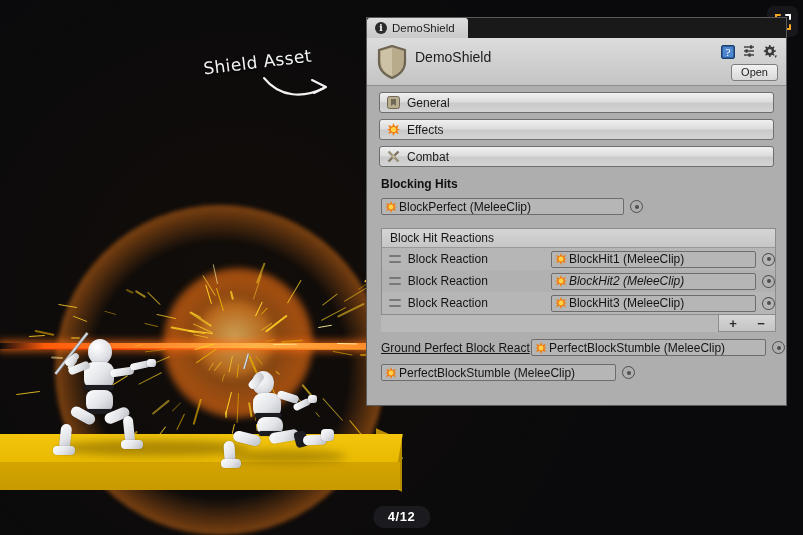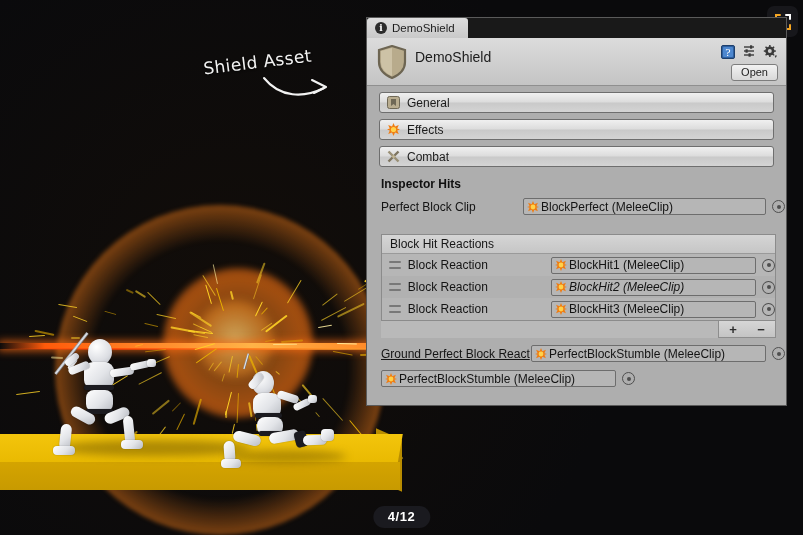--- a/index.html
+++ b/index.html
@@ -110,21 +110,21 @@
   .objfield { height: 17px; background: #b6b6b6; border: 1px solid #6d6d6d; border-radius: 2px;
               display: flex; align-items: center; gap: 2px; padding-left: 3px;
               font-size: 12px; color: #141414; overflow: hidden; white-space: nowrap; }
   .objfield .burst { flex: 0 0 auto; }
   .picker { width: 13px; height: 13px; margin-left: 6px; border-radius: 50%;
             border: 1.3px solid #4e4e4e; display: flex; align-items: center;
             justify-content: center; background: transparent; }
   .picker i { width: 4px; height: 4px; border-radius: 50%; background: #4e4e4e; display: block; }
 
   
-  .rl { margin: 18px 10px 0 14px; border: 1px solid #8b8b8b; background: #0ea5e9; }
+  .rl { margin: 12px 10px 0 14px; border: 1px solid #8b8b8b; background: #0ea5e9; }
   .rl-head { height: 19px; background: linear-gradient(180deg,#d5d5d5,#c6c6c6);
              border-bottom: 1px solid #9a9a9a; display: flex; align-items: center;
              padding-left: 8px; font-size: 12px; color: #161616; }
   .rl-rows { background: #b6b6b6; }
   .rl-row { height: 22px; display: flex; align-items: center; padding-left: 7px; }
   .rl-row:nth-child(even) { background: #b1b1b1; }
   .handle { width: 12px; height: 8px; margin-right: 7px; display: flex; flex-direction: column;
             justify-content: space-between; }
   .handle span { display: block; height: 2px; background: #787878; border-radius: 1px; }
   .rl-foot { height: 17px; background: #b9b9b9; display: flex; justify-content: flex-end; }
@@ -374,24 +374,23 @@
 
       <div class="sec-btn">
         <svg width="13" height="13" viewBox="0 0 13 13">
           <line x1="1.5" y1="1.5" x2="11.5" y2="11.5" stroke="#9a9076" stroke-width="2.4"></line>
           <line x1="11.5" y1="1.5" x2="1.5" y2="11.5" stroke="#7e7560" stroke-width="2.4"></line>
           <circle cx="6.5" cy="6.5" r="1.5" fill="#c4b894"></circle>
         </svg>
         <span>Combat</span>
       </div>
 
-      <div class="group-title">Inspector Hits</div>
+      <div class="group-title">Blocking Hits</div>
 
       <div class="field-row">
-        <div class="field-label" style="width:142px;">Perfect Block Clip</div>
         <div class="objfield" style="width:243px;">
           <svg class="burst" width="12" height="12" viewBox="0 0 13 13">
             <path d="M6.5 0 L8 3.6 L11.8 2 L10.2 5.6 L13 6.5 L10.2 7.4 L11.8 11 L8 9.4 L6.5 13 L5 9.4 L1.2 11 L2.8 7.4 L0 6.5 L2.8 5.6 L1.2 2 L5 3.6 Z" fill="#f07d12"></path>
             <circle cx="6.5" cy="6.5" r="2.6" fill="#ffd24a"></circle>
           </svg>
           <span>BlockPerfect (MeleeClip)</span>
         </div>
         <div class="picker">
             <i></i>
           </div>

